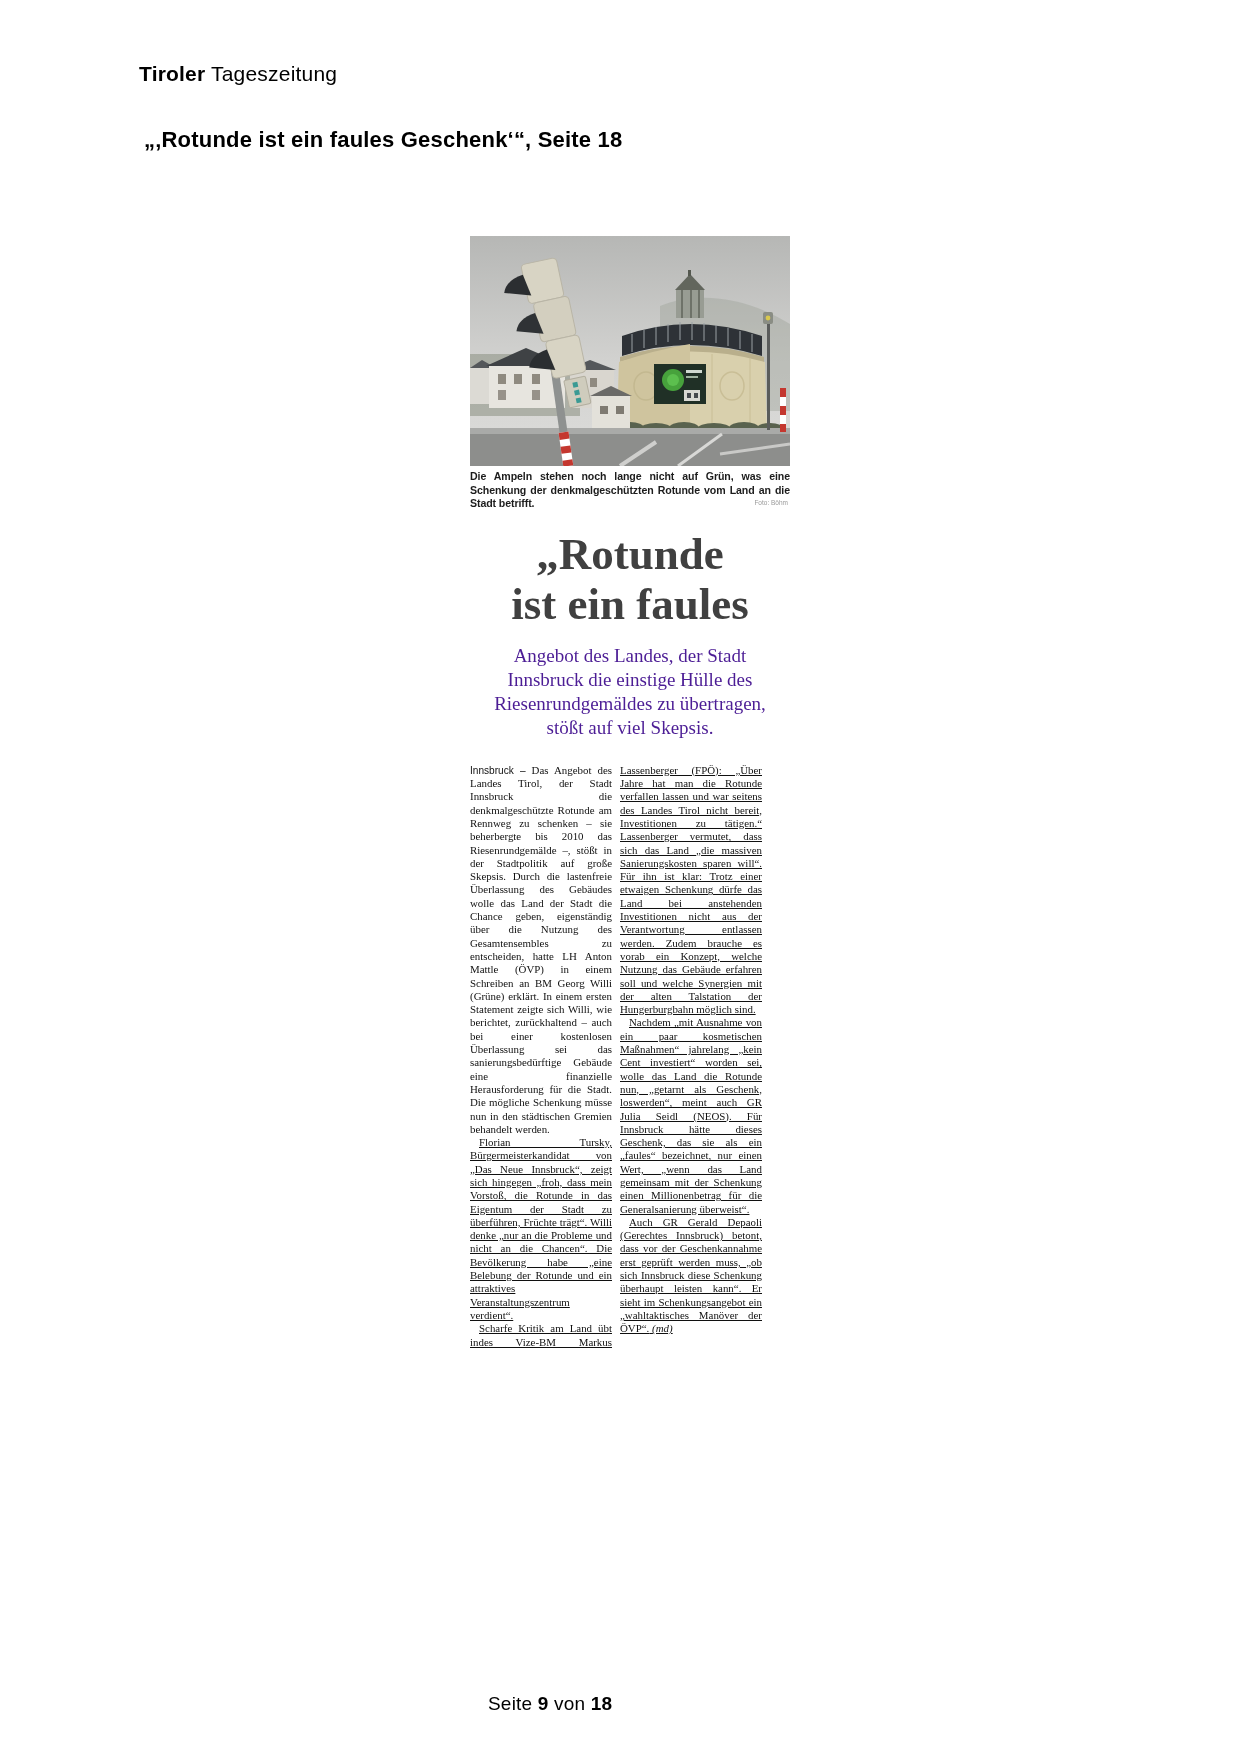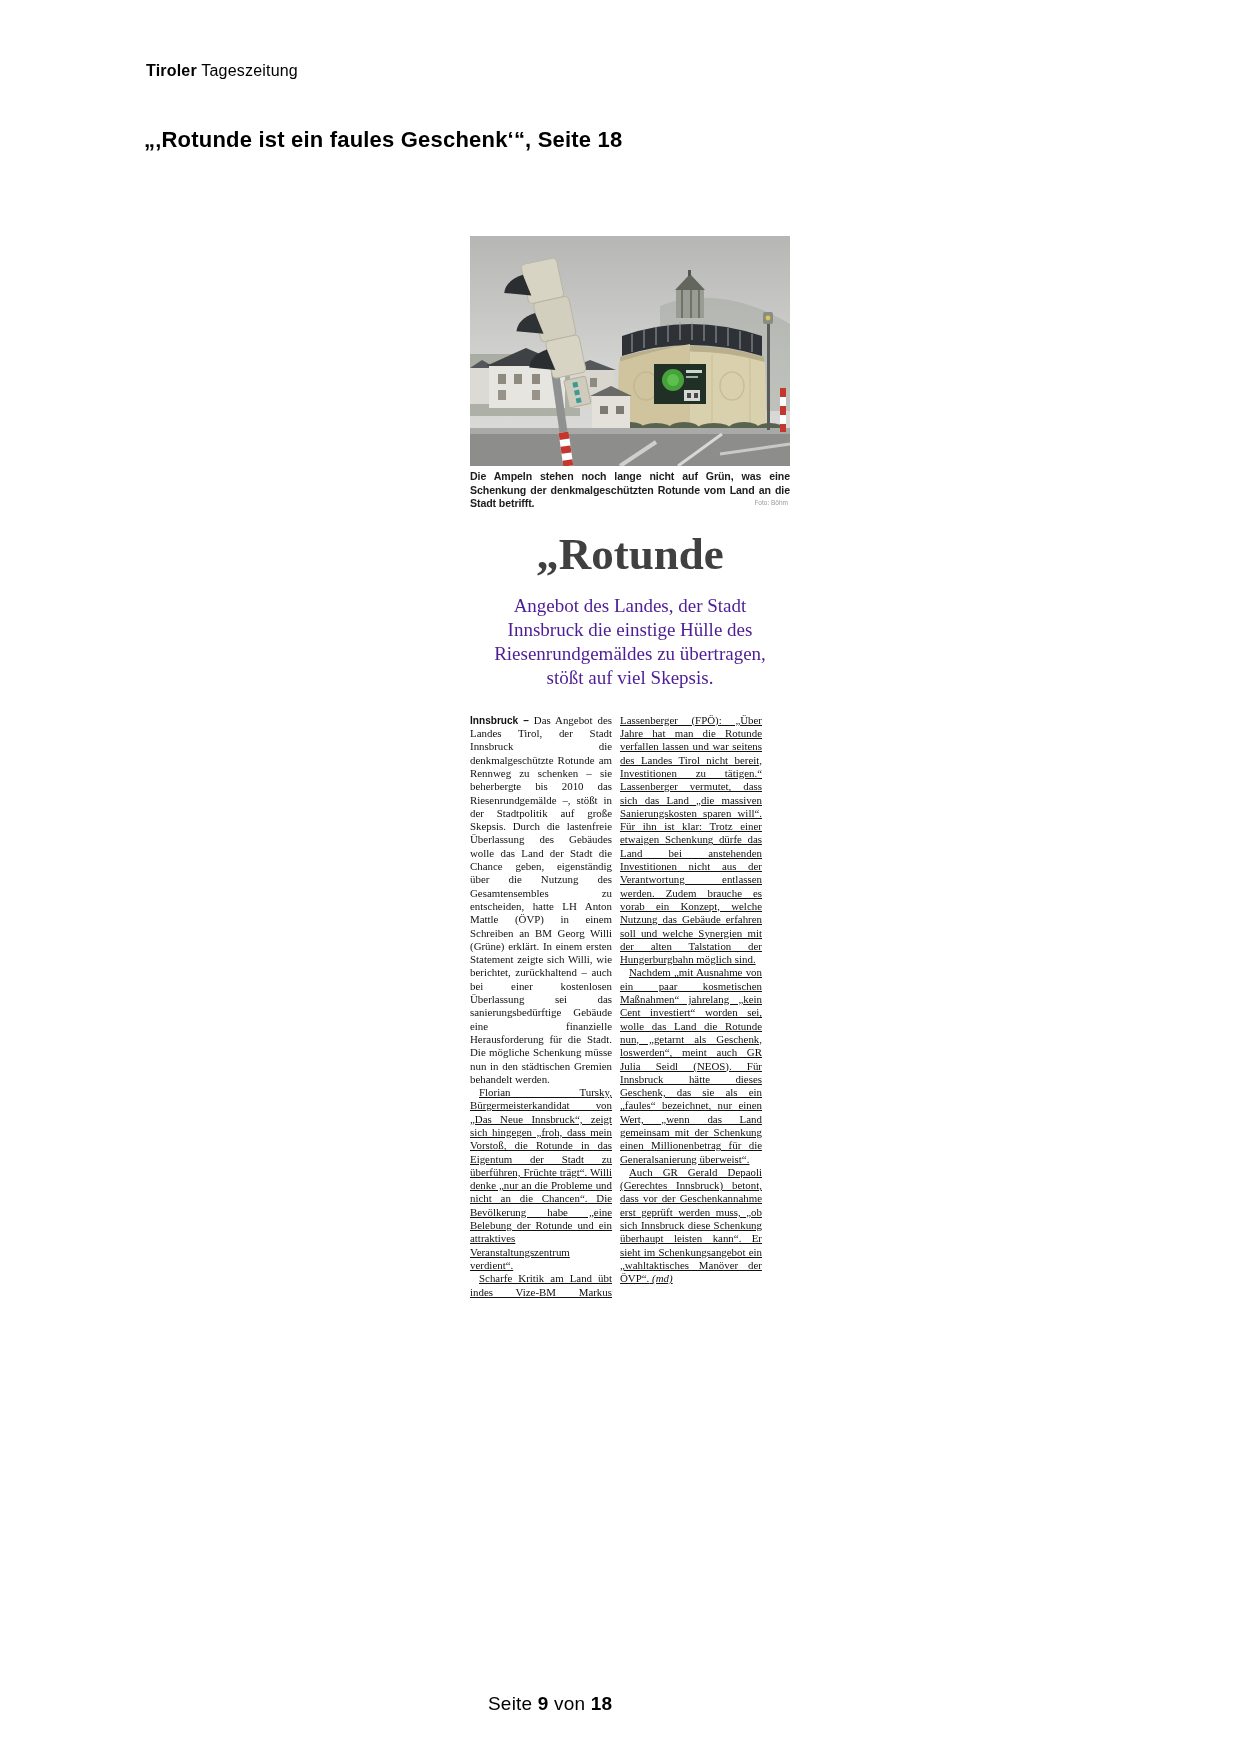--- a/index.html
+++ b/index.html
@@ -1,22 +1,22 @@
 <!DOCTYPE html>
 <html lang="de"><head>
 <meta charset="utf-8">
 <style>
   html,body { margin:0; padding:0; background:#ffffff; }
   body {
     width:1241px; height:1754px; position:relative; overflow:hidden;
     font-family:"Liberation Sans", sans-serif; color:#000;
   }
   .masthead {
-    position:absolute; left:146px; top:62px;
-    font-size:16px; letter-spacing:.2px;
+    position:absolute; left:139px; top:62px;
+    font-size:21px; letter-spacing:.2px;
   }
   .masthead .b { font-weight:bold; }
   .doc-title {
     position:absolute; left:144px; top:127px;
     font-size:22px; font-weight:bold; letter-spacing:.2px;
   }
   .clip { position:absolute; left:470px; top:236px; width:320px; }
   .photo { display:block; width:320px; height:230px; }
   .caption {
     position:relative; margin-top:4px; padding:0;
@@ -41,21 +41,21 @@
   .body-text {
     margin-top:24px; width:292px;
     column-count:2; column-gap:8px;
     font-family:"Liberation Serif", serif;
     font-size:10.9px; line-height:13.3px;
     text-align:justify; color:#101010;
     hyphens:auto; -webkit-hyphens:auto;
   }
   .body-text p { margin:0; }
   .body-text p + p { text-indent:9px;text-decoration:underline; }
-  .dateline { font-family:"Liberation Sans", sans-serif; font-weight:bold; font-size:10.1px; }
+  .dateline { font-family:"Liberation Sans", sans-serif; font-weight:normal; font-size:10.1px; }
   .byline { font-style:italic; }
   .footer {
     position:absolute; left:488px; top:1693px;
     font-size:19px; letter-spacing:.2px;text-align:center;
   }
   .footer b { font-weight:bold; }
 </style>
 </head>
 <body>
 
@@ -188,20 +188,21 @@
     </g>
   </svg>
 
   <p class="caption">
     <span>Die Ampeln stehen noch lange nicht auf Grün, was eine Schenkung der denkmalgeschützten Rotunde vom Land an die Stadt betrifft.</span>
     <span class="credit">Foto: Böhm</span>
   </p>
 
   <div class="headline">
     <div>„Rotunde</div>
+    <div>ist ein faules</div>
   </div>
 
   <div class="subheadline">Angebot des Landes, der Stadt Innsbruck die einstige Hülle des Riesenrundgemäldes zu übertragen, stößt auf viel Skepsis.</div>
 
   <div class="body-text">
     <p>
       <span class="dateline">Innsbruck –</span>
       <span>Das Angebot des Landes Tirol, der Stadt Innsbruck die denkmalgeschützte Rotunde am Rennweg zu schenken – sie beherbergte bis 2010 das Riesenrundgemälde –, stößt in der Stadtpolitik auf große Skepsis. Durch die lastenfreie Überlassung des Gebäudes wolle das Land der Stadt die Chance geben, eigenständig über die Nutzung des Gesamtensembles zu entscheiden, hatte LH Anton Mattle (ÖVP) in einem Schreiben an BM Georg Willi (Grüne) erklärt. In einem ersten Statement zeigte sich Willi, wie berichtet, zurückhaltend – auch bei einer kostenlosen Überlassung sei das sanierungsbedürftige Gebäude eine finanzielle Herausforderung für die Stadt. Die mögliche Schenkung müsse nun in den städtischen Gremien behandelt werden.</span>
     </p>
     <p>Florian Tursky, Bürgermeisterkandidat von „Das Neue Innsbruck“, zeigt sich hingegen „froh, dass mein Vorstoß, die Rotunde in das Eigentum der Stadt zu überführen, Früchte trägt“. Willi denke „nur an die Probleme und nicht an die Chancen“. Die Bevölkerung habe „eine Belebung der Rotunde und ein attraktives Veranstaltungszentrum verdient“.</p>

